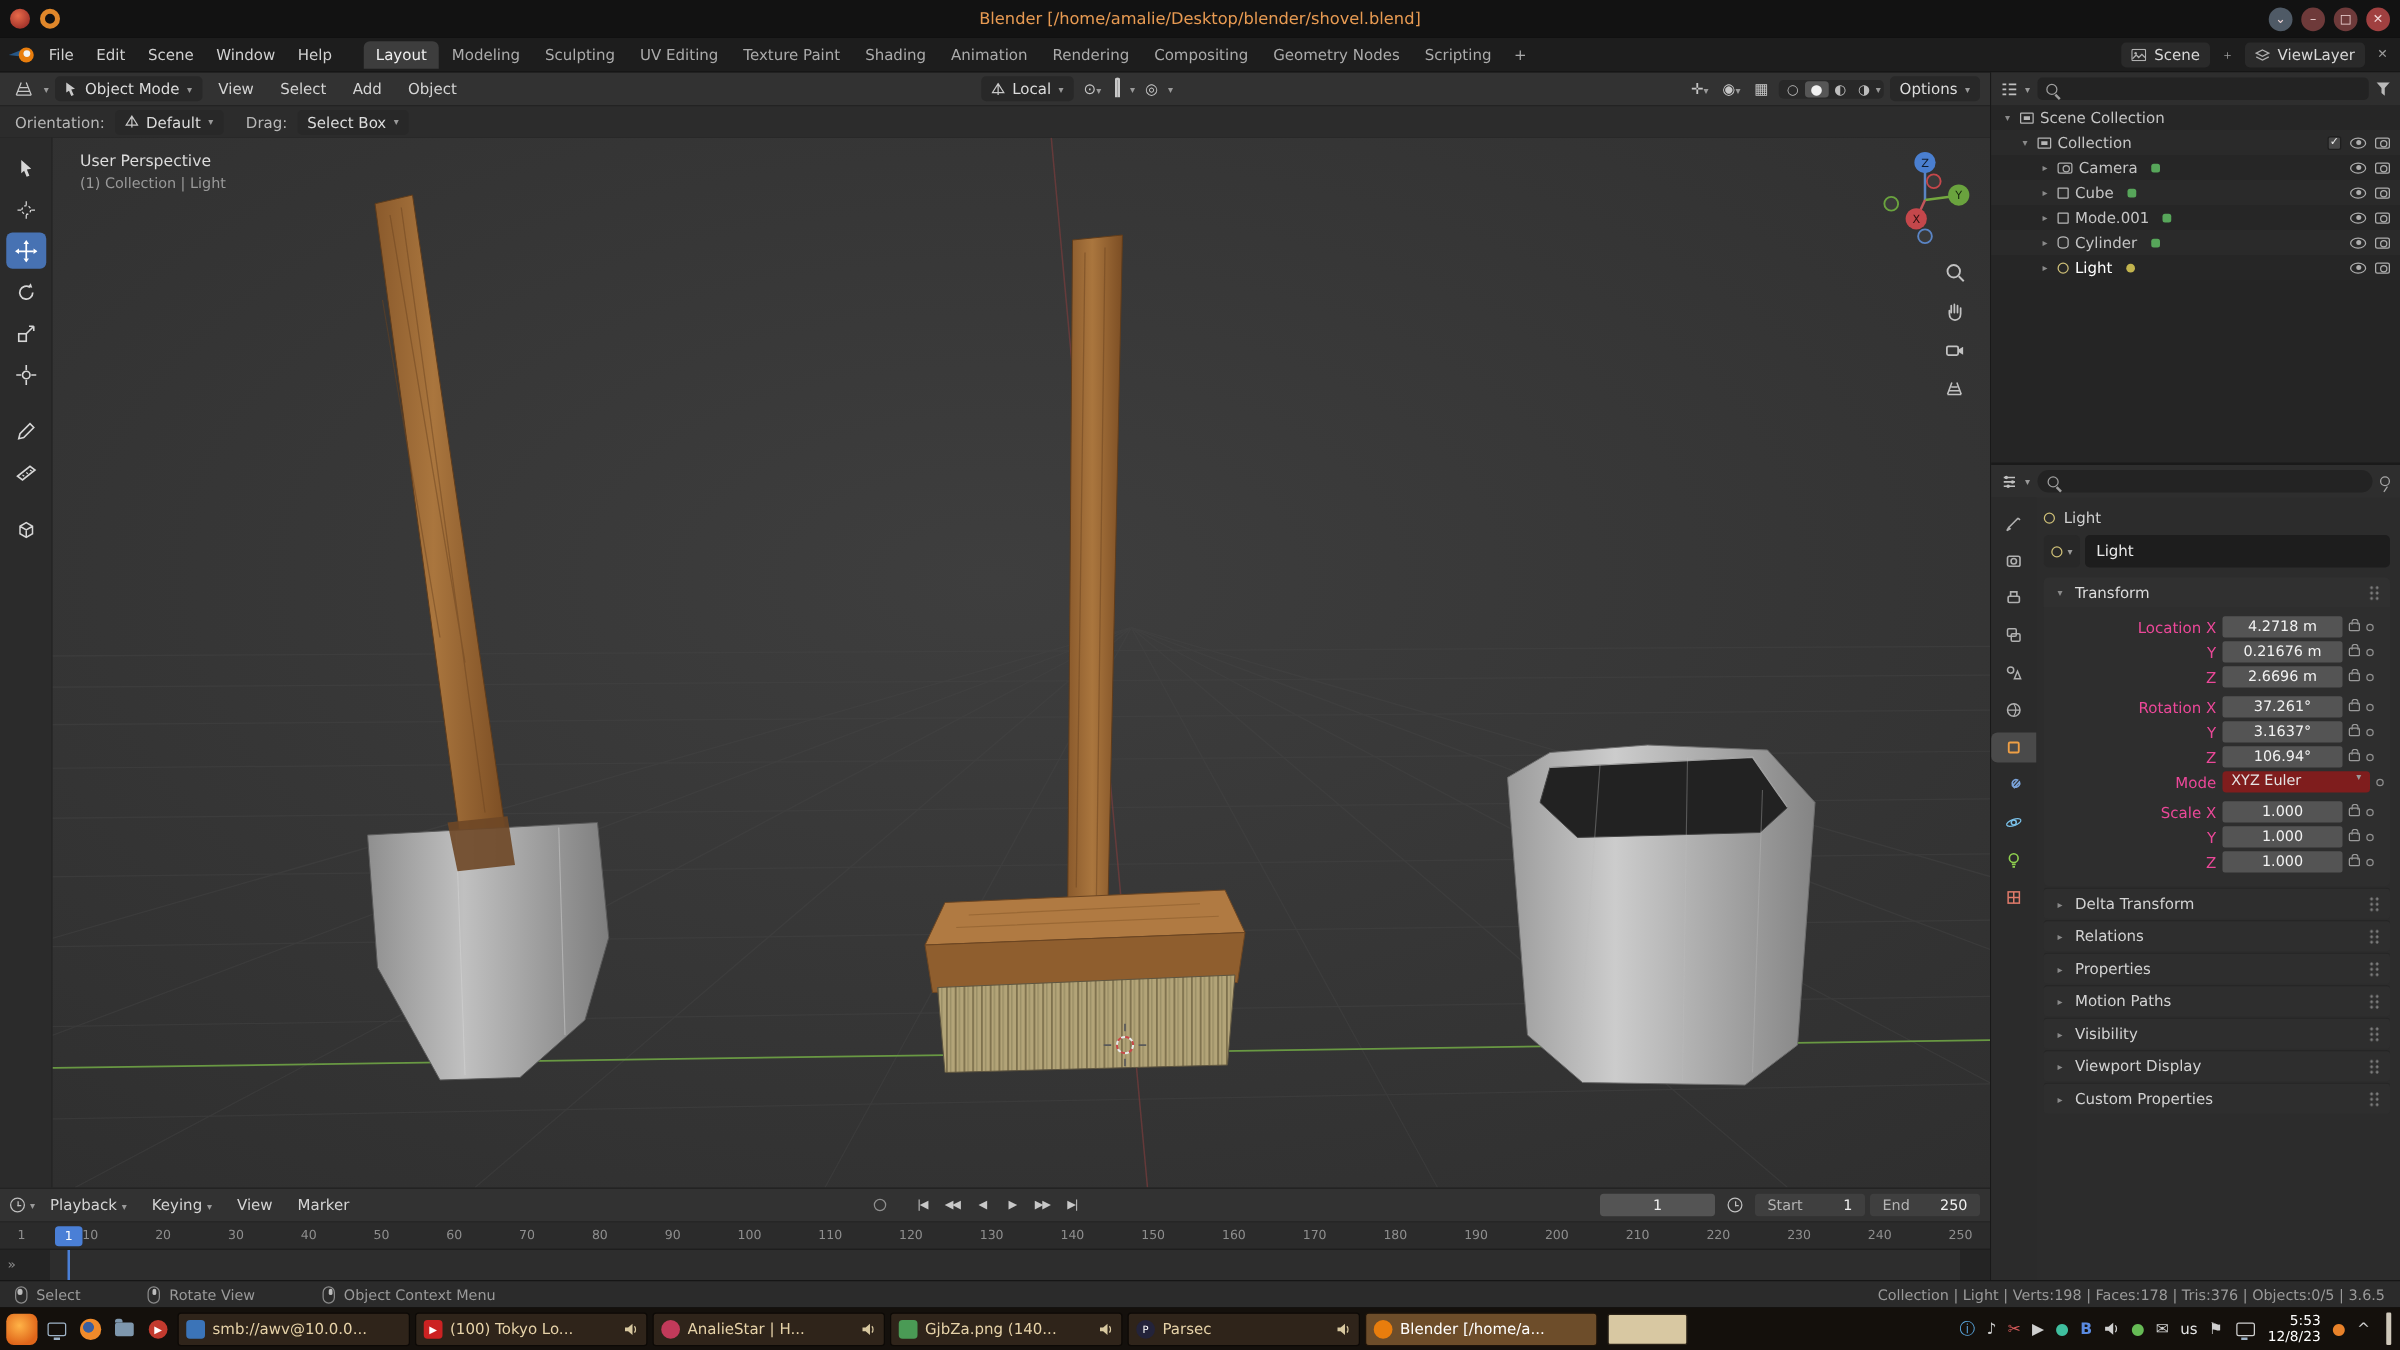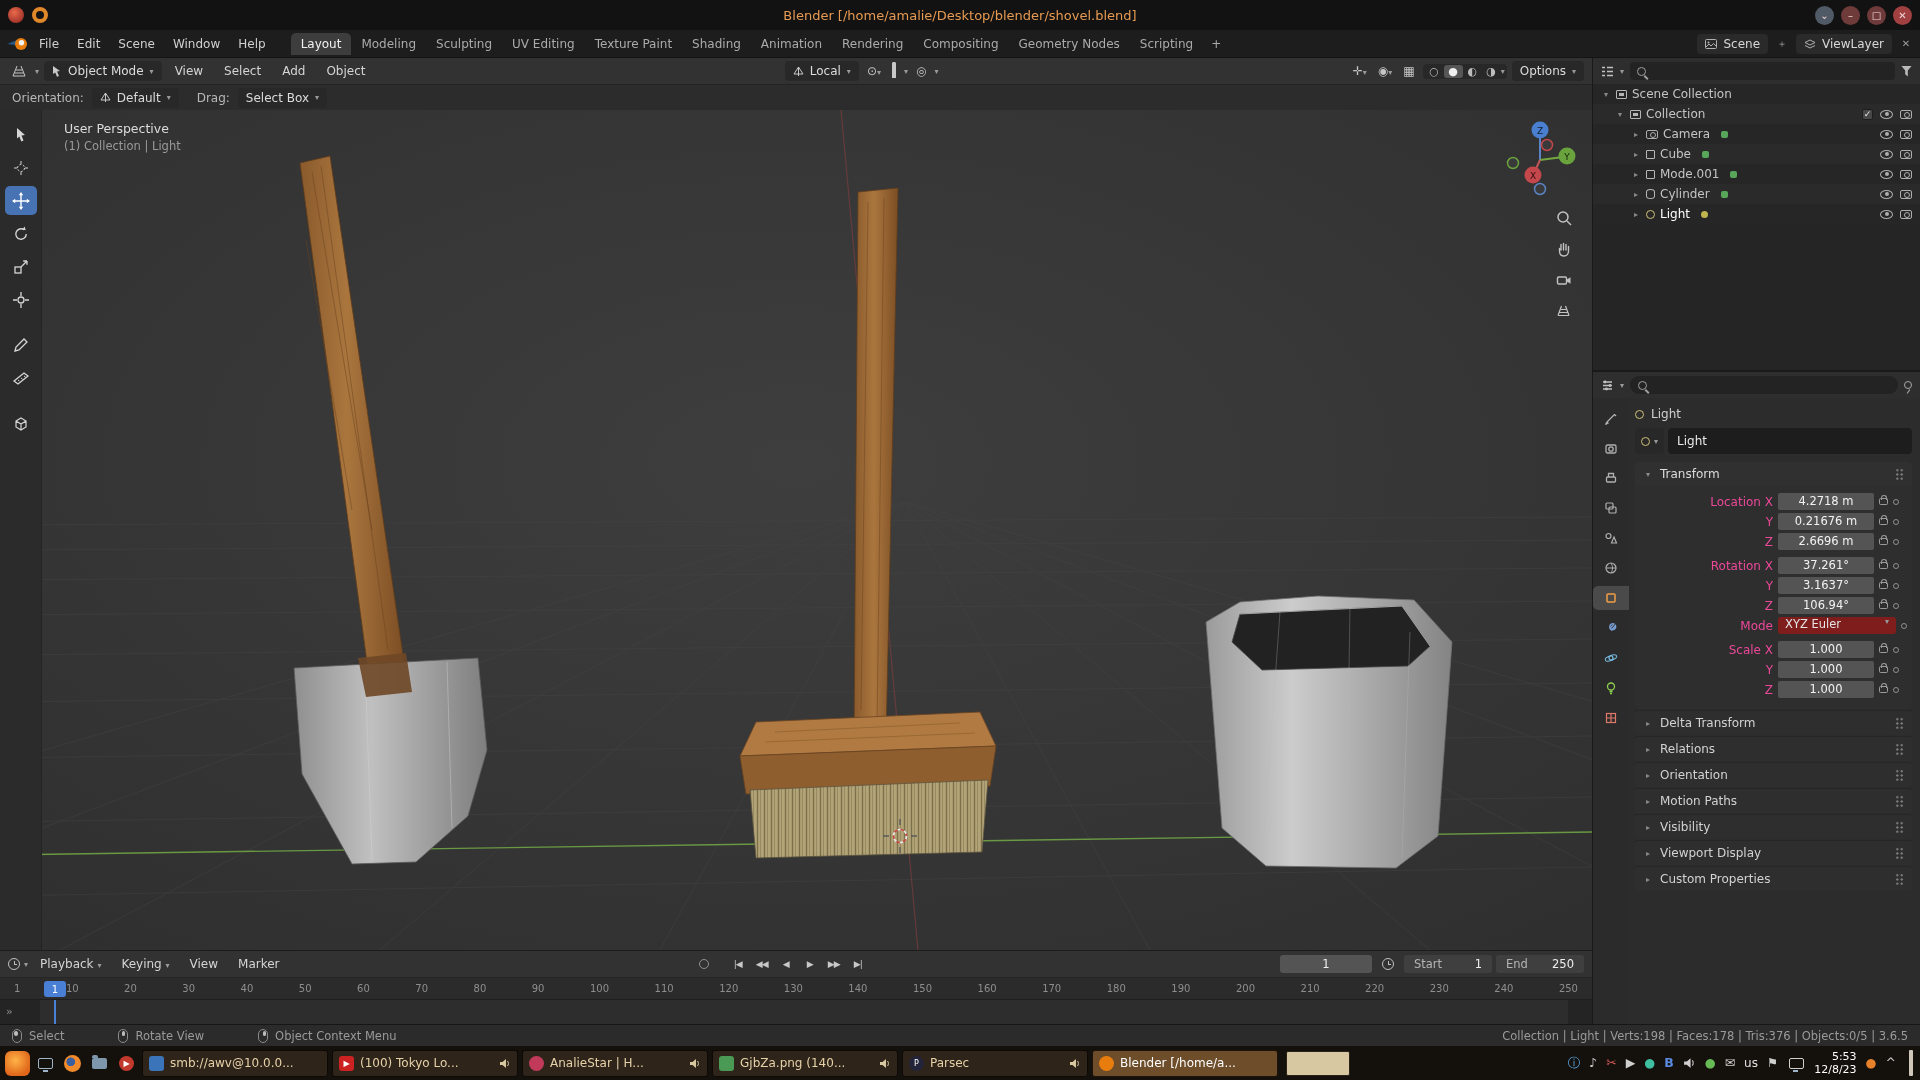--- a/index.html
+++ b/index.html
@@ -805,21 +805,21 @@
                 <span>Delta Transform</span>
               <span class="drag-dots"></span>
             </div>
             <div class="section">
               <span class="tri">▸</span>
                 <span>Relations</span>
               <span class="drag-dots"></span>
             </div>
             <div class="section">
               <span class="tri">▸</span>
-                <span>Orientation</span>
+                <span>Properties</span>
               <span class="drag-dots"></span>
             </div>
             <div class="section">
               <span class="tri">▸</span>
                 <span>Motion Paths</span>
               <span class="drag-dots"></span>
             </div>
             <div class="section">
               <span class="tri">▸</span>
                 <span>Visibility</span>

